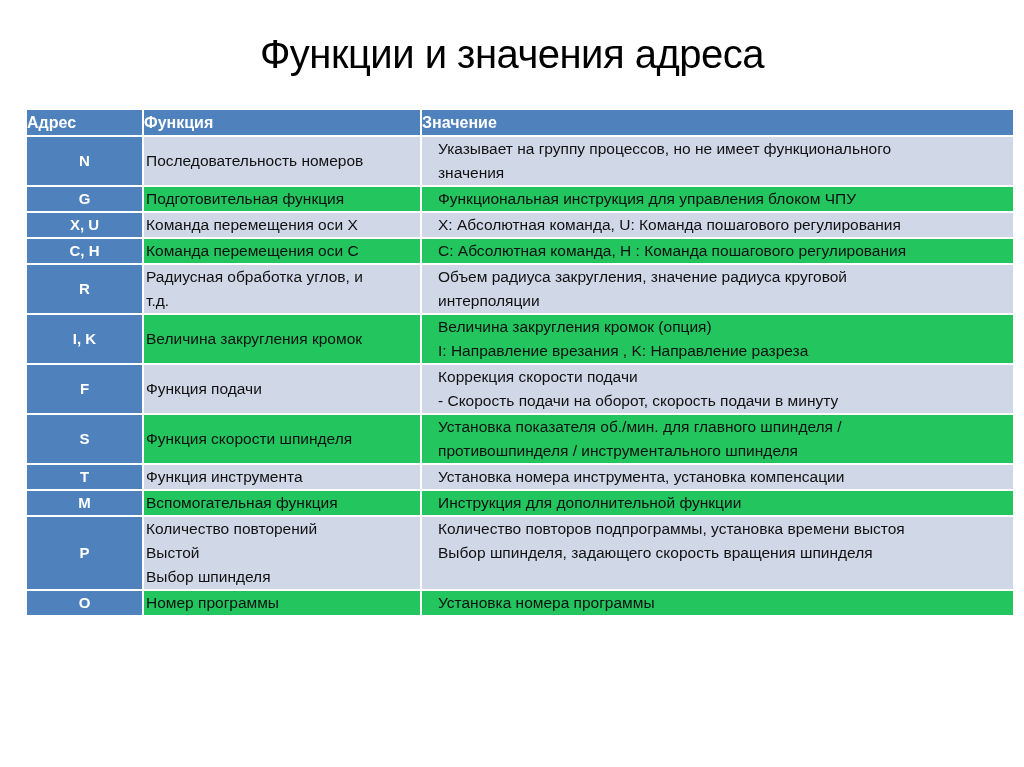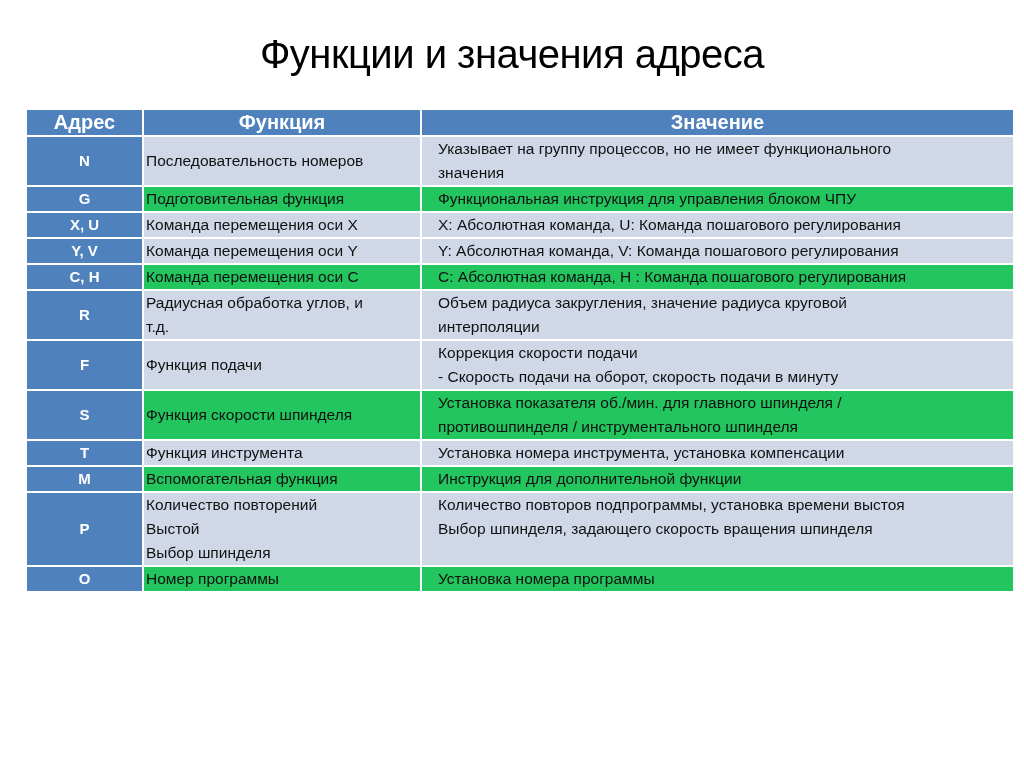--- a/index.html
+++ b/index.html
@@ -37,24 +37,24 @@
       font-size: 15.5px;
       color: #111111;
     }
     .table col.c-addr { width: 117px; }
     .table col.c-func { width: 278px; }
     .table col.c-val { width: 591px; }
     .table th {
       background: #4f81bd;
       color: #ffffff;
       font-weight: bold;
-      font-size: 20px;
+      font-size: 16px;
       height: 25px;
       padding: 0;
-      text-align: center;
+      text-align: left;
       border-right: 2px solid #ffffff;
       border-bottom: 2px solid #ffffff;
     }
     .table th:last-child { border-right: none; }
     .table td {
       padding: 0 2px;
       line-height: 24px;
       border-right: 2px solid #ffffff;
       border-bottom: 2px solid #ffffff;
       vertical-align: top;
@@ -102,36 +102,37 @@
     <tr class="light">
       <td class="addr">G</td>
       <td class="func">Подготовительная функция</td>
       <td class="val">Функциональная инструкция для управления блоком ЧПУ</td>
     </tr>
     <tr class="dark">
       <td class="addr">X, U</td>
       <td class="func">Команда перемещения оси X</td>
       <td class="val">X: Абсолютная команда, U: Команда пошагового регулирования</td>
     </tr>
-    <tr class="dark">
-      <td class="addr">Y, V</td>
-      <td class="func">Команда перемещения оси Y</td>
-      <td class="val">Y: Абсолютная команда, V: Команда пошагового регулирования</td>
-    </tr>
     <tr class="light">
       <td class="addr">C, H</td>
       <td class="func">Команда перемещения оси C</td>
       <td class="val">C: Абсолютная команда, H : Команда пошагового регулирования</td>
     </tr>
     <tr class="dark">
       <td class="addr">R</td>
       <td class="func top">Радиусная обработка углов, и
 т.д.</td>
       <td class="val">Объем радиуса закругления, значение радиуса круговой
 интерполяции</td>
+    </tr>
+    <tr class="light">
+      <td class="addr">I, K</td>
+      <td class="func">Величина закругления кромок</td>
+      <td class="val">Величина закругления кромок (опция)
+I: Направление врезания , K: Направление разреза</td>
     </tr>
     <tr class="dark">
       <td class="addr">F</td>
       <td class="func">Функция подачи</td>
       <td class="val">Коррекция скорости подачи
 - Скорость подачи на оборот, скорость подачи в минуту</td>
     </tr>
     <tr class="light">
       <td class="addr">S</td>
       <td class="func">Функция скорости шпинделя</td>

